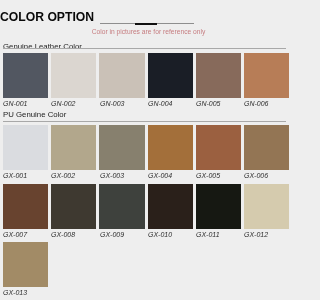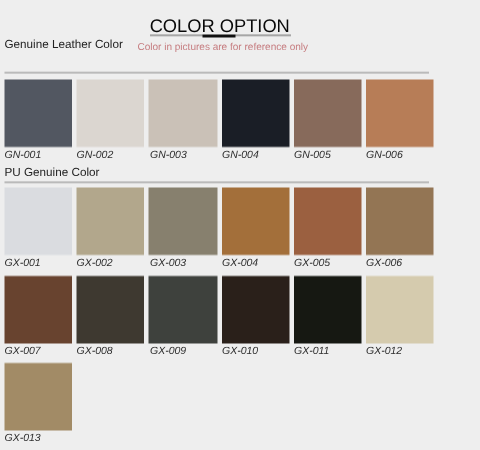--- a/index.html
+++ b/index.html
@@ -8,40 +8,40 @@
     width:293px; height:300px; overflow:hidden;
     background:#eeeeee;
     font-family:"Liberation Sans", sans-serif;
   }
   .page { position:relative; width:293px; height:300px; background:#eeeeee; }
 
   
   .title {
     will-change:transform;
     position:absolute; left:0; top:11.4px; width:293px;
-    text-align:center; font-size:12.2px; font-weight:normal;
+    font-size:12.2px; font-weight:bold;
     color:#090909; line-height:12px; white-space:nowrap;
   }
   .title-rule  { position:absolute; left:100px;   top:22.6px; width:93.5px; height:0.9px; background:#8e8e8e; }
   .title-rule2 { position:absolute; left:134.8px; top:22.6px; width:22.5px; height:2.3px; background:#111111; }
   .subtitle {
     will-change:transform;
     position:absolute; left:1.5px; top:28px; width:293px;
     text-align:center; font-size:6.7px; color:#c67d80;
     line-height:7px; white-space:nowrap;
   }
 
   
   .sec-label {
     will-change:transform;
     position:absolute; left:2.8px; font-size:7.8px; color:#222222;
     line-height:8px; white-space:nowrap;
   }
   .sec-rule { position:absolute; left:2.5px; width:283.5px; height:1px; background:#a8a8a8; }
-  #sec1-label { top:26px; }
+  #sec1-label { top:43px; }
   #sec1-rule  { top:48px; }
   #sec2-label { top:111px; }
   #sec2-rule  { top:121px; }
 
   
   .swatch-row { position:absolute; left:0; width:293px; height:54px; }
   #row1 { top:53px; }
   #row2 { top:125.4px; }
   #row3 { top:184px; }
   #row4 { top:242.4px; }

